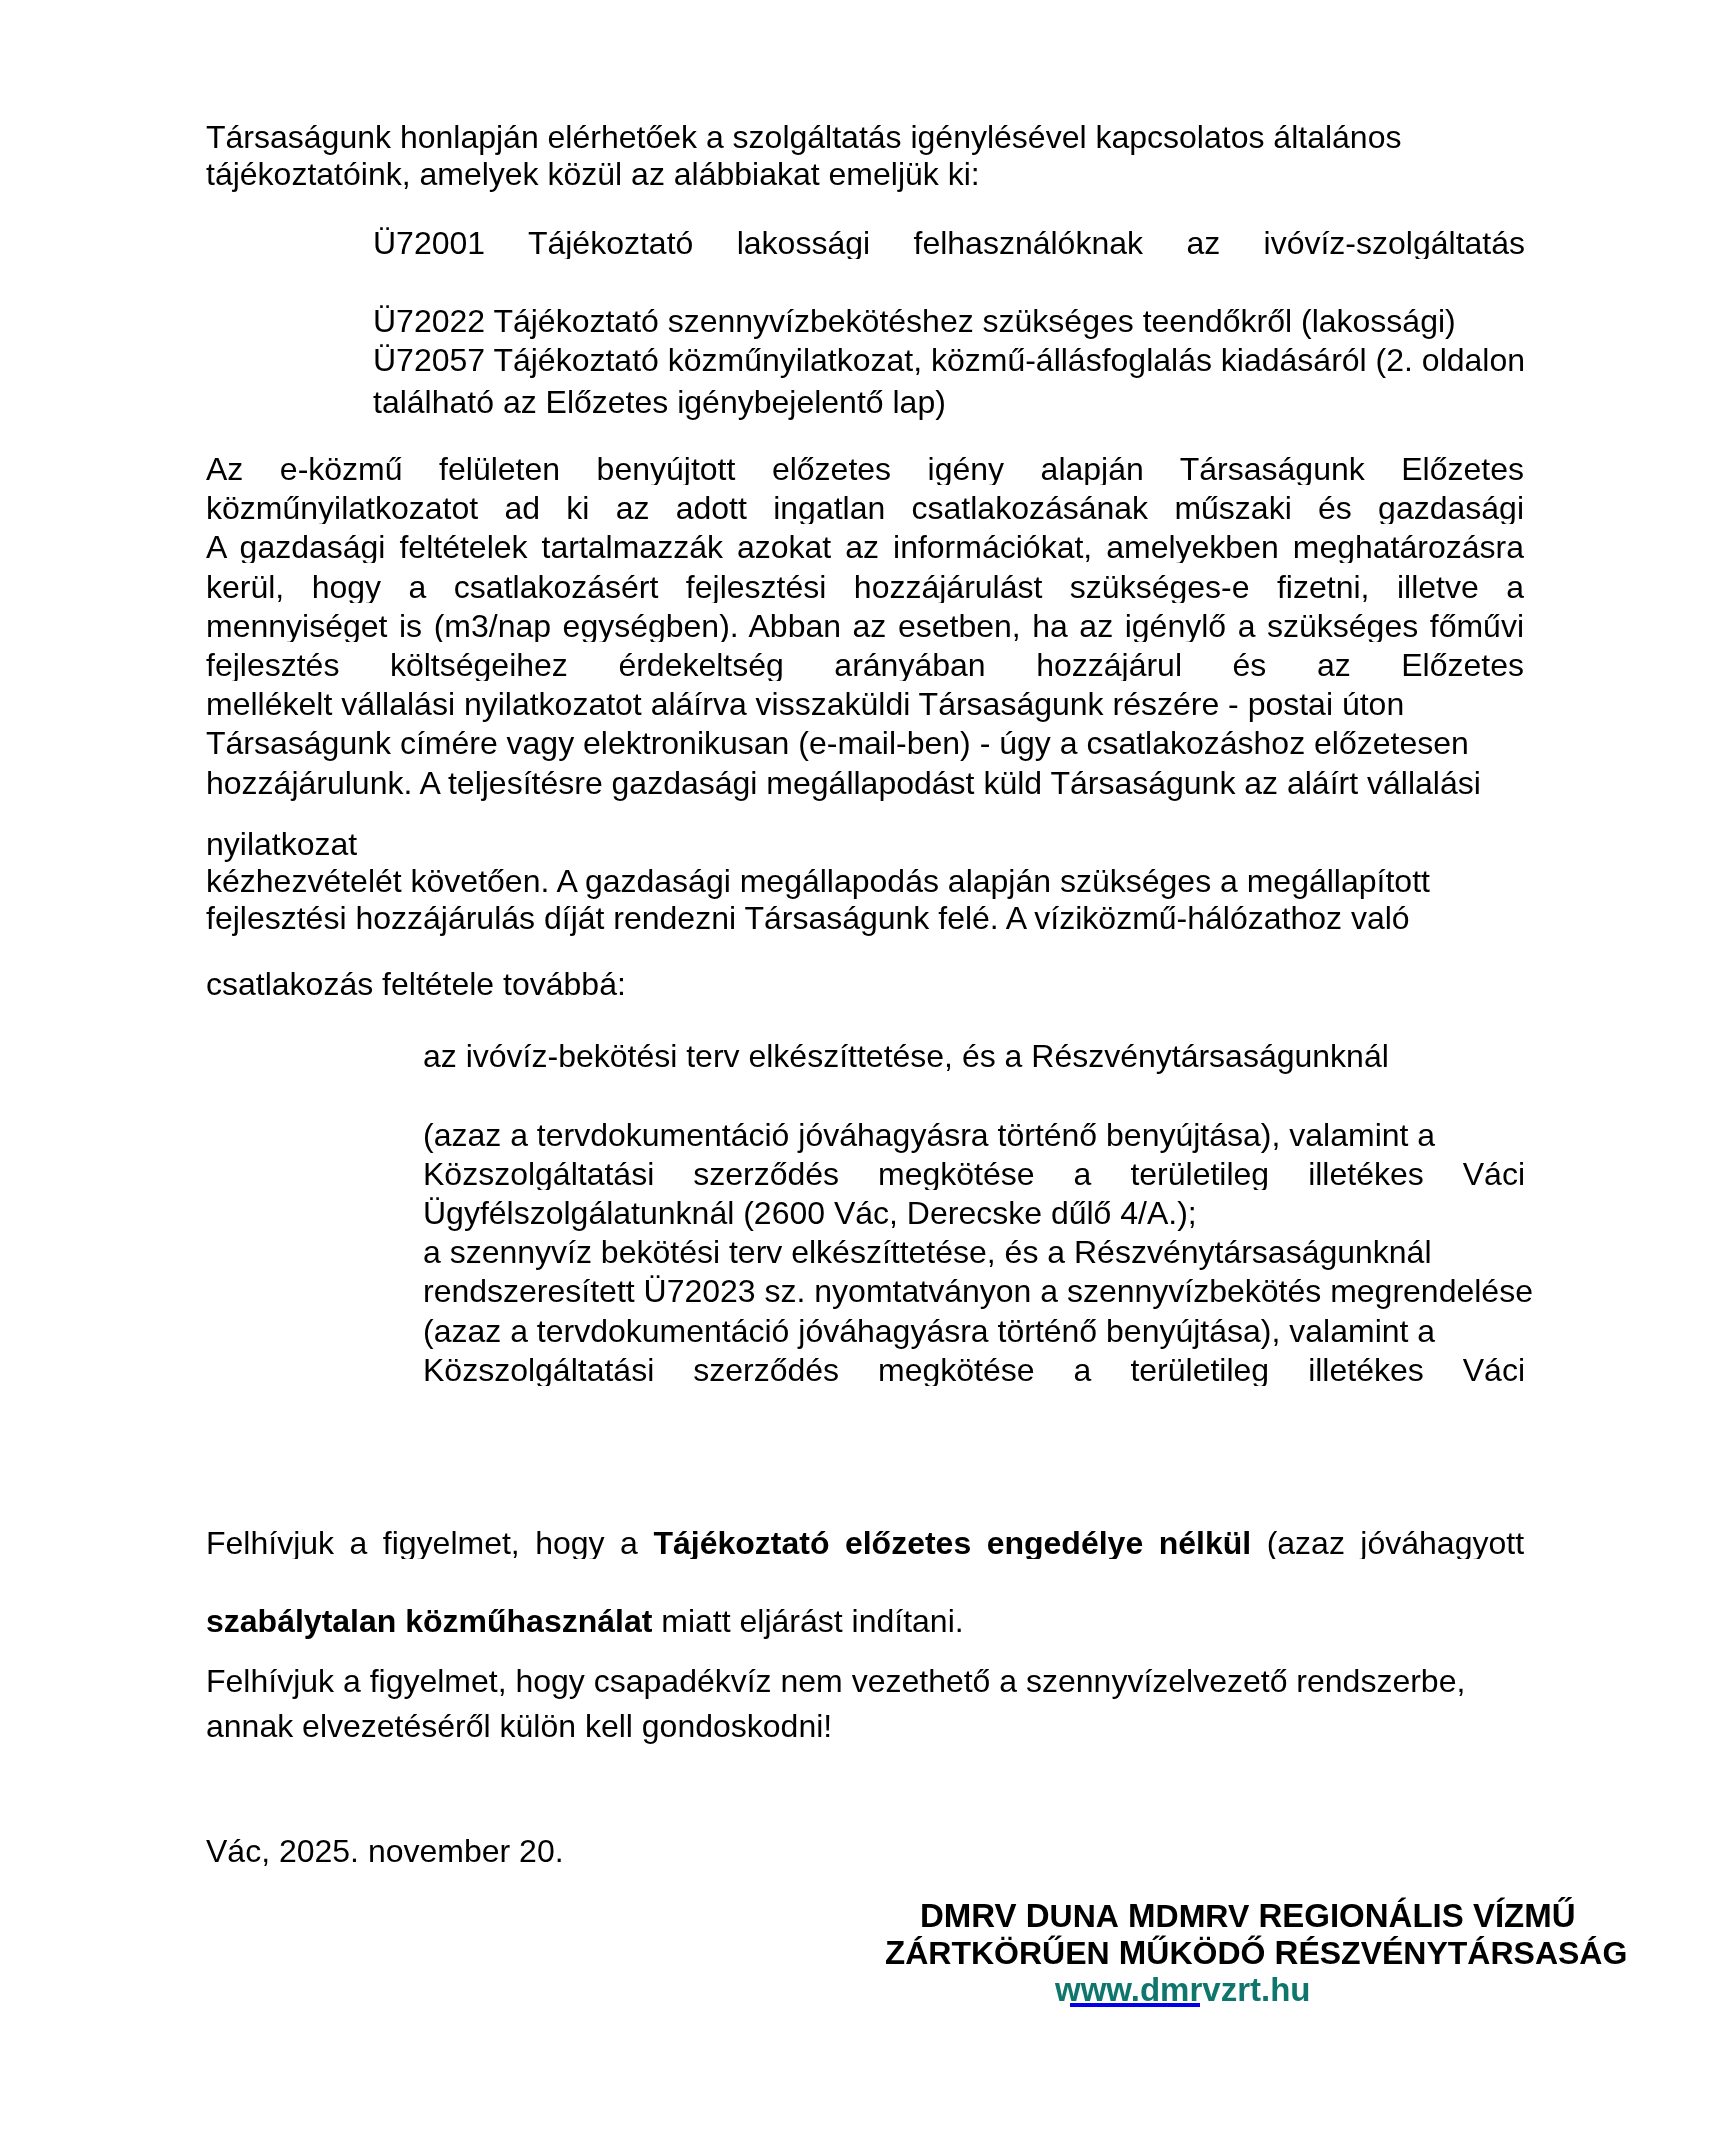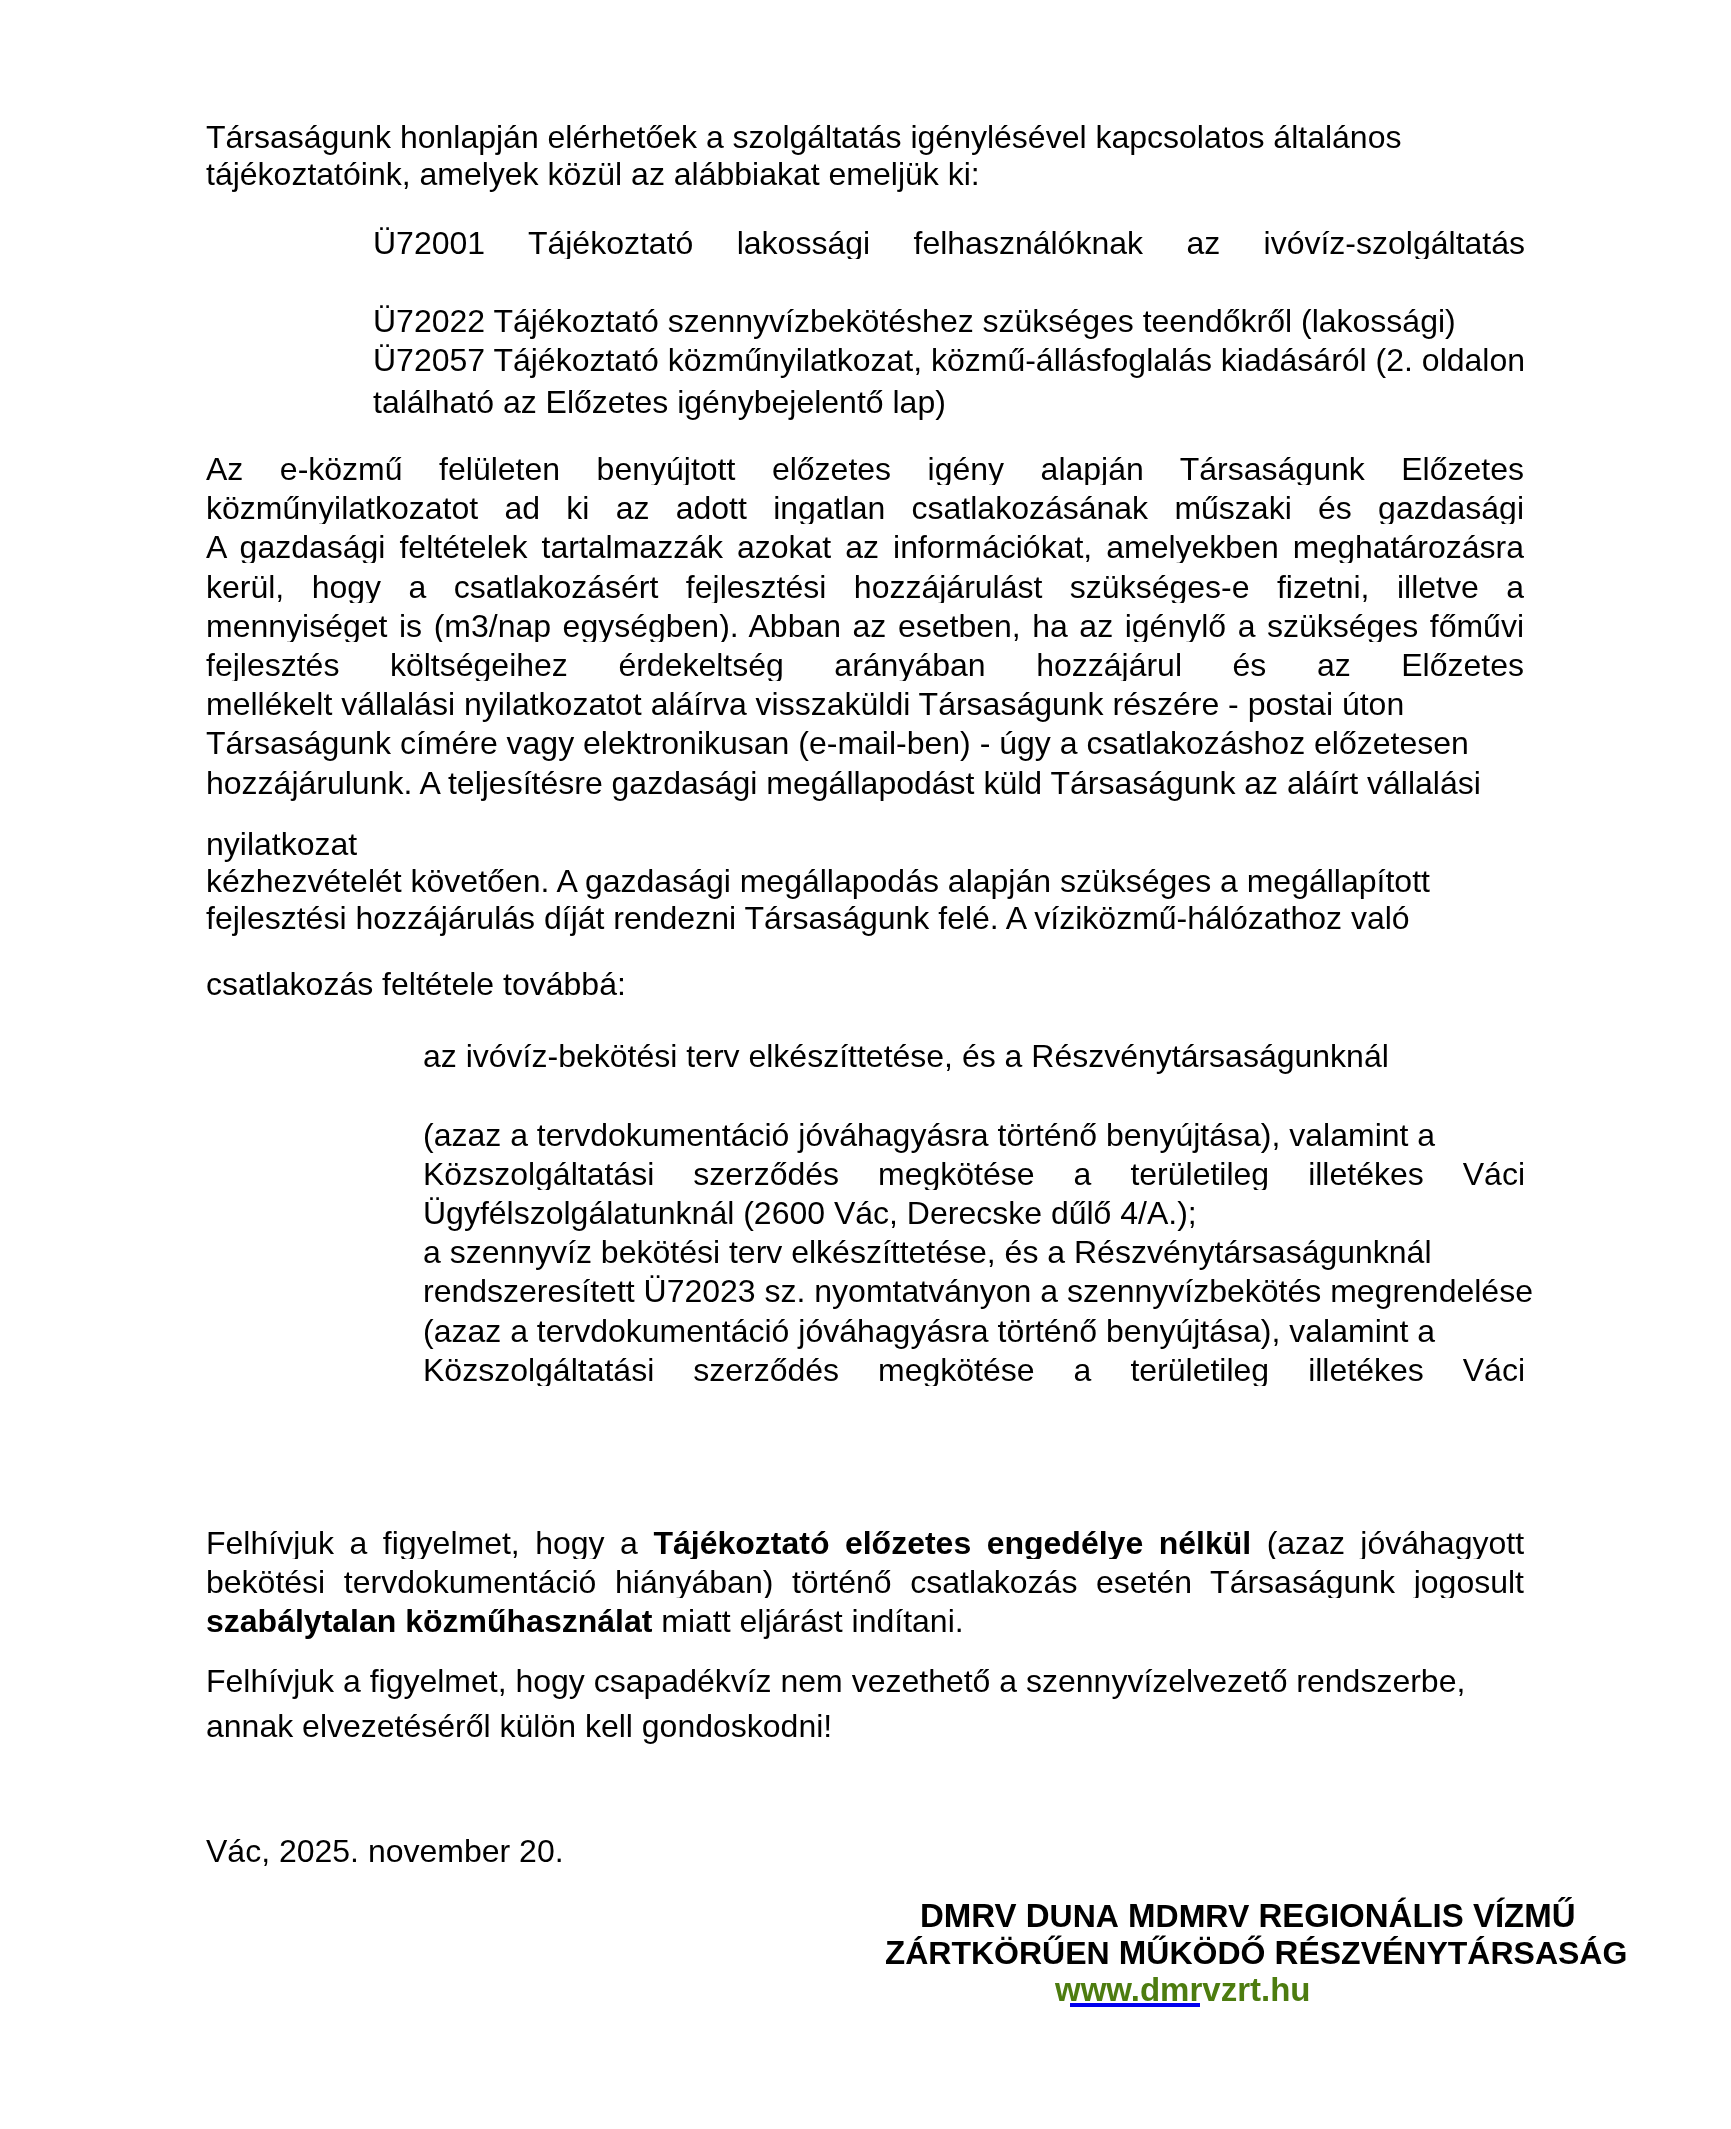--- a/index.html
+++ b/index.html
@@ -5,21 +5,21 @@
   html, body { margin: 0; padding: 0; background: #ffffff; }
   body { width: 1731px; height: 2449px; position: relative; overflow: hidden;
          font-family: "Liberation Sans", sans-serif; color: #000000; }
   .page { position: absolute; left: 0; top: 0; width: 1731px; height: 2449px; background: #ffffff; }
   .ln { position: absolute; font-size: 32px; line-height: 32px; white-space: nowrap; height: 32px; }
   .just { text-align: justify; text-align-last: justify; white-space: normal; overflow: hidden; }
   .b { font-weight: bold; }
   .sig { position: absolute; font-weight: bold; white-space: nowrap; line-height: 1; }
   .sig .big { font-size: 33px; }
   .sig .sm { font-size: 32px; }
-  .url { position: absolute; font-weight: bold; font-size: 33px; line-height: 1; color: #4d7c0f; white-space: nowrap; }
+  .url { position: absolute; font-weight: bold; font-size: 33px; line-height: 1; color: #0f766e; white-space: nowrap; }
   .url-underline { position: absolute; background: #0000ee; }
 </style>
 </head>
 <body>
 
 <div class="page">
 
   <div class="ln" style="left:206px; top:121px;">Társaságunk honlapján elérhetőek a szolgáltatás igénylésével kapcsolatos általános</div>
   <div class="ln" style="left:206px; top:158px;">tájékoztatóink, amelyek közül az alábbiakat emeljük ki:</div>
 
@@ -50,21 +50,20 @@
   <div class="ln" style="left:423px; top:1236px;">a szennyvíz bekötési terv elkészíttetése, és a Részvénytársaságunknál</div>
   <div class="ln" style="left:423px; top:1275px;">rendszeresített Ü72023 sz. nyomtatványon a szennyvízbekötés megrendelése</div>
   <div class="ln" style="left:423px; top:1315px;">(azaz a tervdokumentáció jóváhagyásra történő benyújtása), valamint a</div>
   <div class="ln just" style="left:423px; top:1354px; width:1102px;">Közszolgáltatási szerződés megkötése a területileg illetékes Váci</div>
 
   <div class="ln just" style="left:206px; top:1527px; width:1318px;">
     <span>Felhívjuk a figyelmet, hogy a</span>
     <span class="b">Tájékoztató előzetes engedélye nélkül</span>
     <span>(azaz jóváhagyott</span>
   </div>
-  <div class="ln just" style="left:206px; top:1566px; width:1318px;">bekötési tervdokumentáció hiányában) történő csatlakozás esetén Társaságunk jogosult</div>
   <div class="ln" style="left:206px; top:1605px;">
     <span class="b">szabálytalan közműhasználat</span>
     <span>miatt eljárást indítani.</span>
   </div>
 
   <div class="ln" style="left:206px; top:1665px;">Felhívjuk a figyelmet, hogy csapadékvíz nem vezethető a szennyvízelvezető rendszerbe,</div>
   <div class="ln" style="left:206px; top:1710px;">annak elvezetéséről külön kell gondoskodni!</div>
 
   <div class="ln" style="left:206px; top:1835px;">Vác, 2025. november 20.</div>
 

